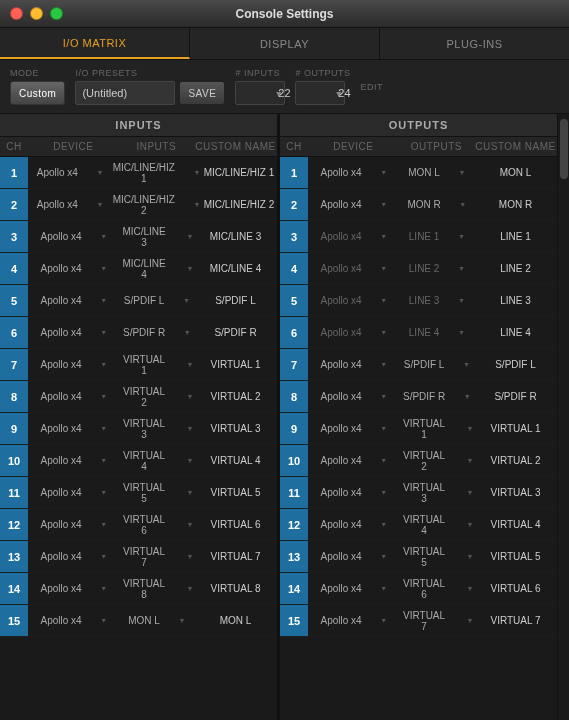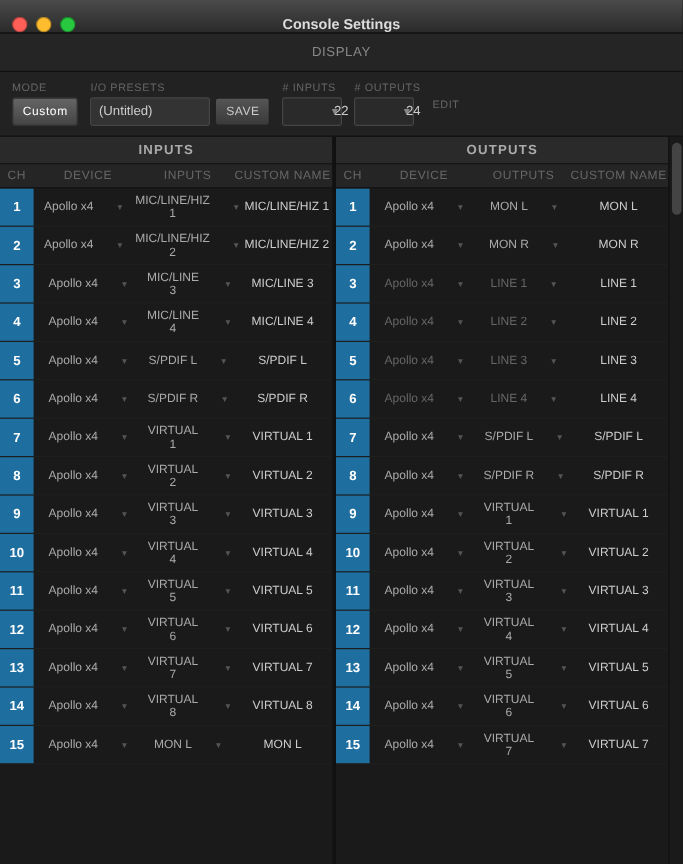--- a/index.html
+++ b/index.html
@@ -9,21 +9,21 @@
       background: #1a1a1a;
       font-family: 'Arial', sans-serif;
       font-size: 11px;
       color: #ccc;
       overflow: hidden;
     }
     .title-bar {
       background: linear-gradient(to bottom, #4a4a4a, #2a2a2a);
       height: 28px;
       display: flex;
-      align-items: flex-end;
+      align-items: center;
       justify-content: center;
       position: relative;
       border-bottom: 1px solid #111;
     }
     .title-bar-buttons {
       position: absolute;
       left: 10px;
       display: flex;
       gap: 7px;
       align-items: center;
@@ -286,21 +286,23 @@
 <div class="title-bar">
   <div class="title-bar-buttons">
     <div class="tb-btn tb-close"></div>
     <div class="tb-btn tb-min"></div>
     <div class="tb-btn tb-max"></div>
   </div>
   <span class="title-text">Console Settings</span>
 </div>
 
 <div class="tabs-bar">
+  <div class="tab active">I/O MATRIX</div>
   <div class="tab">DISPLAY</div>
+  <div class="tab">PLUG-INS</div>
 </div>
 
 <div class="controls-bar">
   <div class="ctrl-group">
     <span class="ctrl-label">MODE</span>
     <button class="ctrl-btn highlight">Custom</button>
   </div>
   <div class="ctrl-group">
     <span class="ctrl-label">I/O PRESETS</span>
     <div style="display:flex;gap:4px;align-items:center;">

